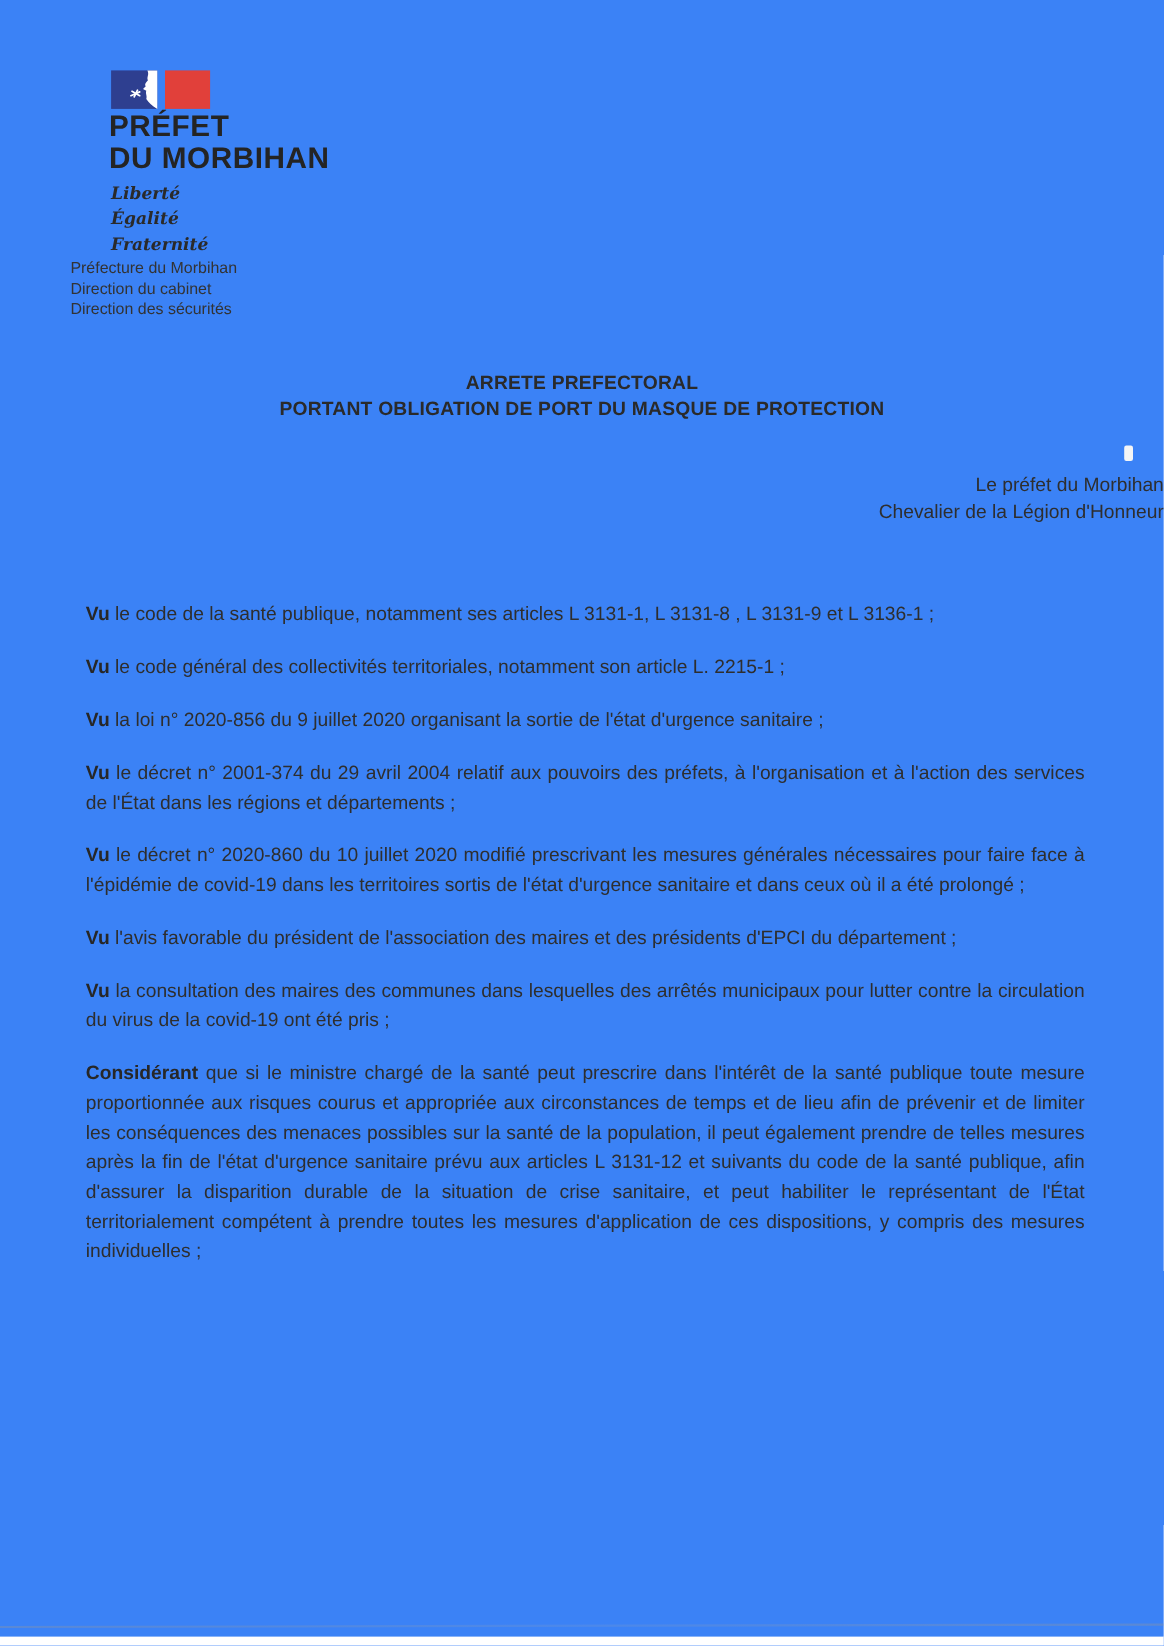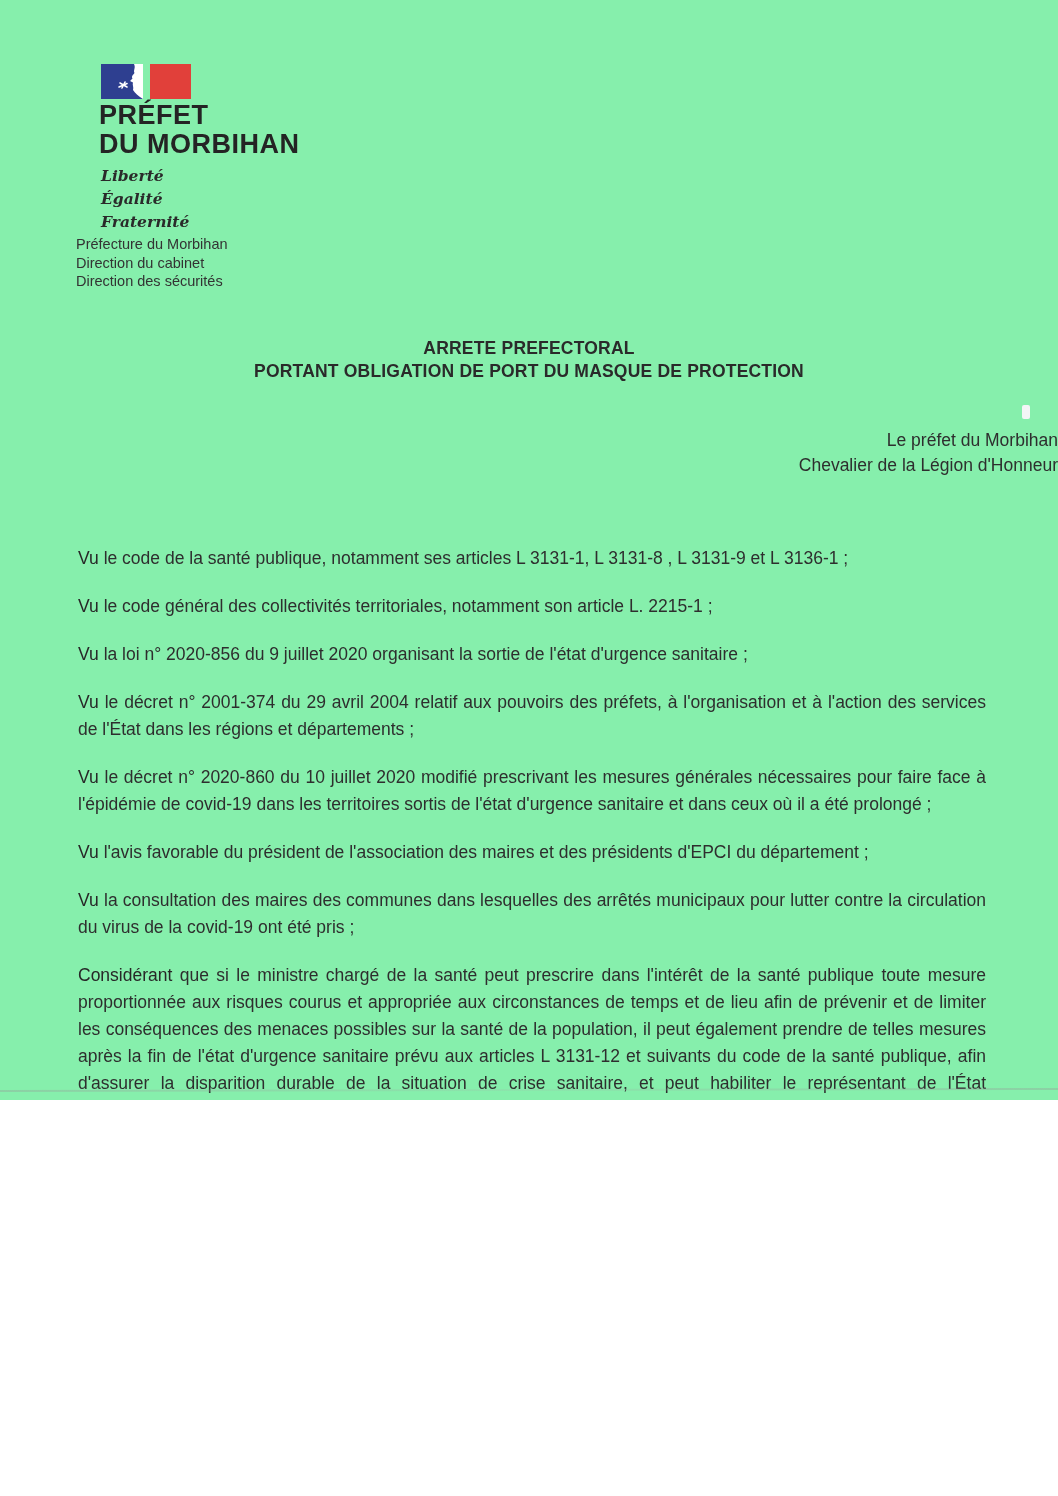--- a/index.html
+++ b/index.html
@@ -3,22 +3,22 @@
 <meta charset="utf-8">
 <style>
   html, body {
     margin: 0;
     padding: 0;
     background: #ffffff;
   }
   .page {
     position: relative;
     width: 1058px;
-    height: 1100px;
-    background: #86efac;
+    height: 1488px;
+    background: #3b82f6;
     overflow: hidden;
     font-family: "Liberation Sans", sans-serif;
     color: #2e2e2e;
   }
 
   
   .brand-flag {
     position: absolute;
     top: 63px;
     left: 100px;
@@ -43,21 +43,21 @@
     font-family: "DejaVu Serif", serif;
     font-style: italic;
     font-weight: bold;
     font-size: 15.5px;
     line-height: 23px;
     color: #2a2a2a;
   }
   .services {
     position: absolute;
     top: 235px;
-    left: 76px;
+    left: 64px;
     font-size: 14.5px;
     line-height: 18.5px;
     color: #333333;
   }
 
   
   .doc-title {
     position: absolute;
     top: 337px;
     left: 0;
@@ -88,21 +88,21 @@
     width: 908px;
   }
   .para {
     margin: 0 0 21px 0;
     font-size: 17.5px;
     line-height: 27px;
     text-align: justify;
     color: #2e2e2e;
   }
   .para .lead {
-    font-weight: normal;
+    font-weight: bold;
     color: #272727;
     margin-top: 36px;
   }
 
   
   .scan-line {
     position: absolute;
     left: 0;
     bottom: 9px;
     width: 100%;

